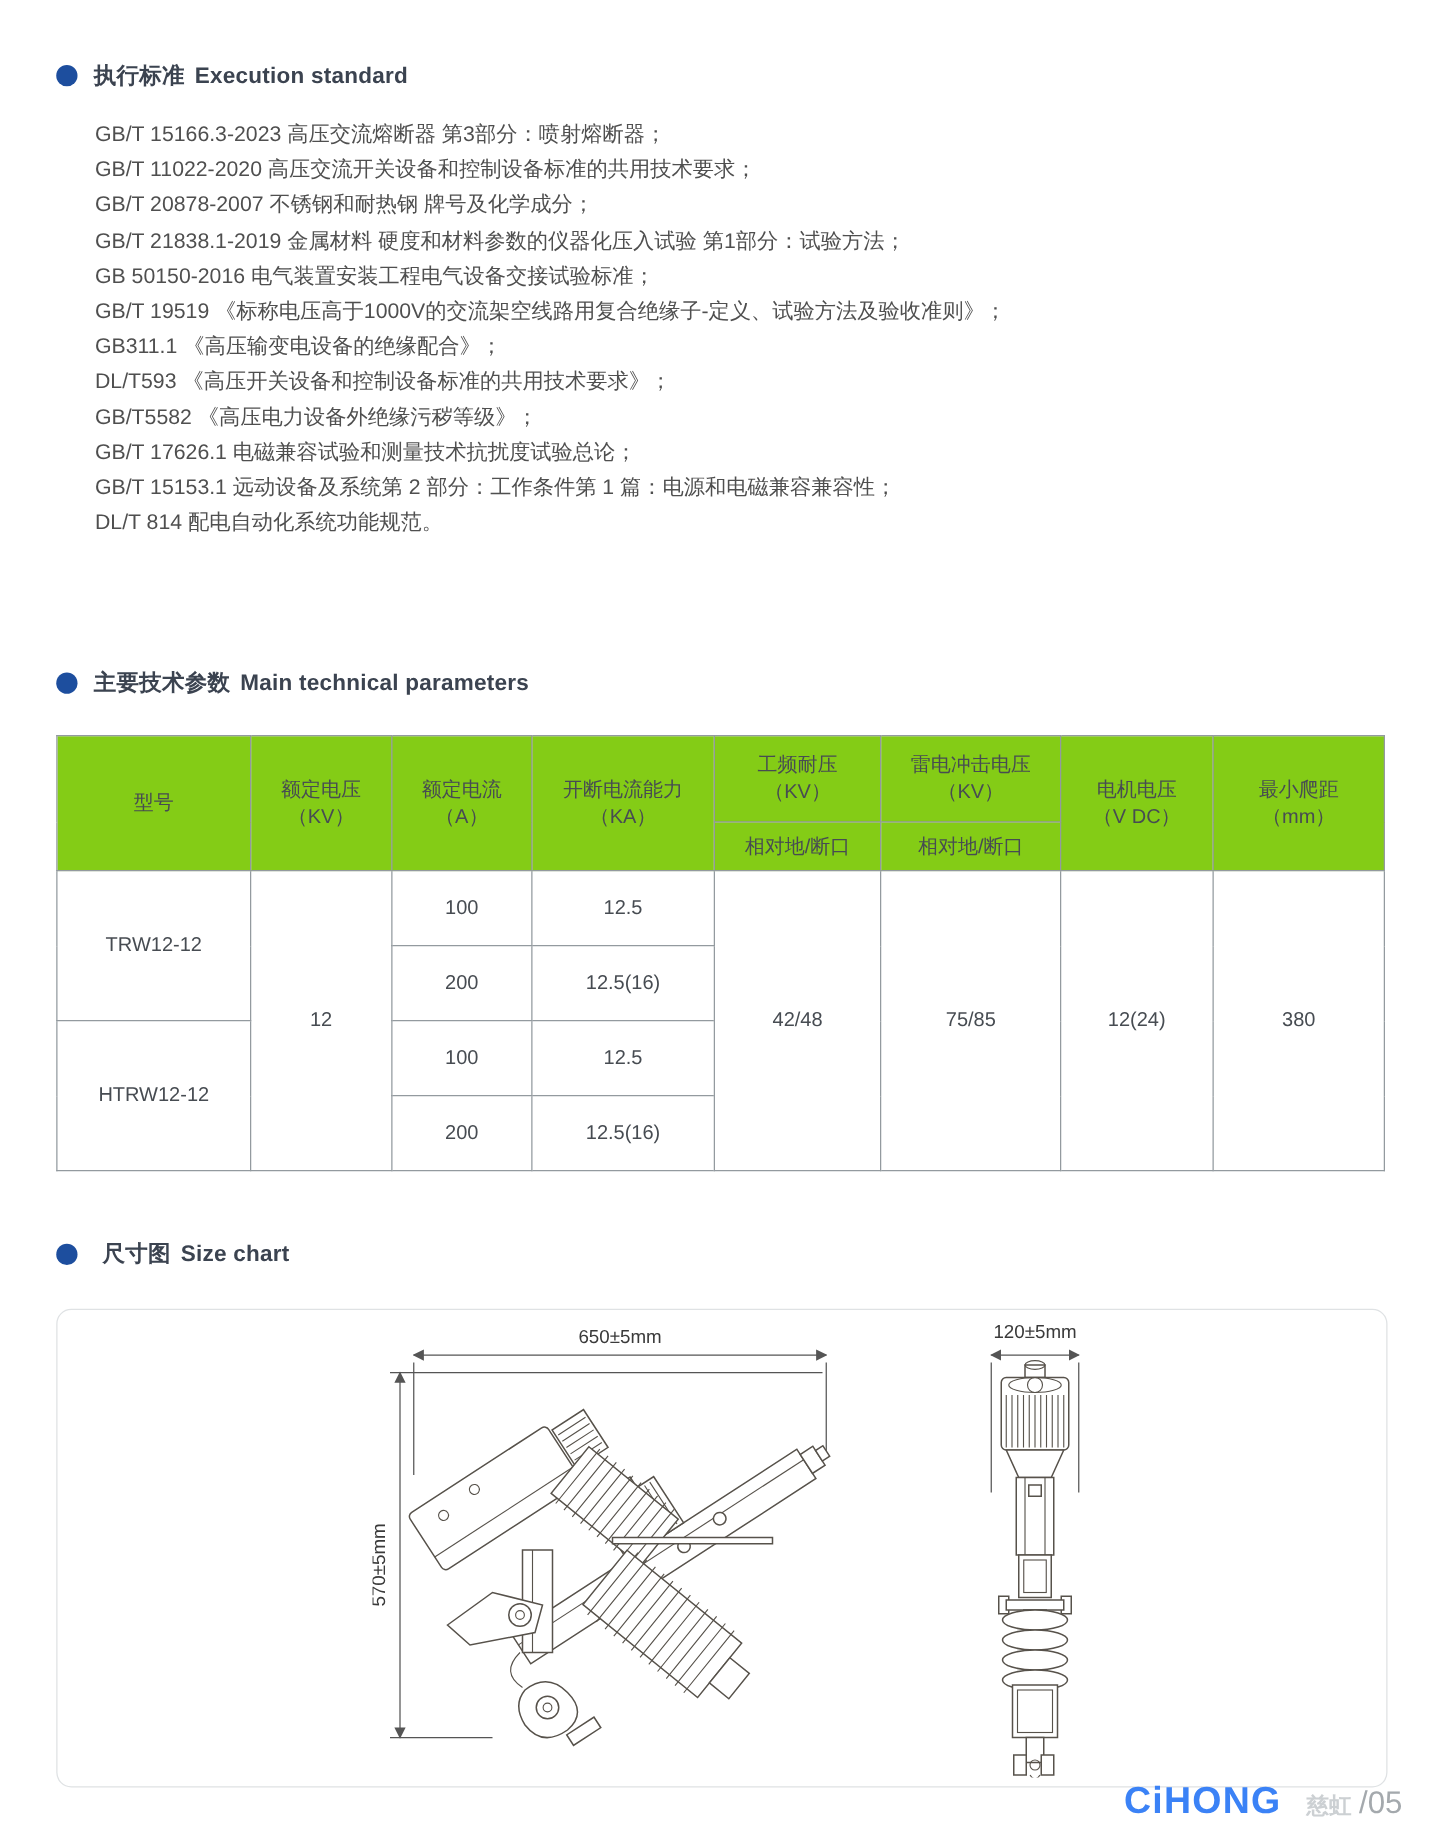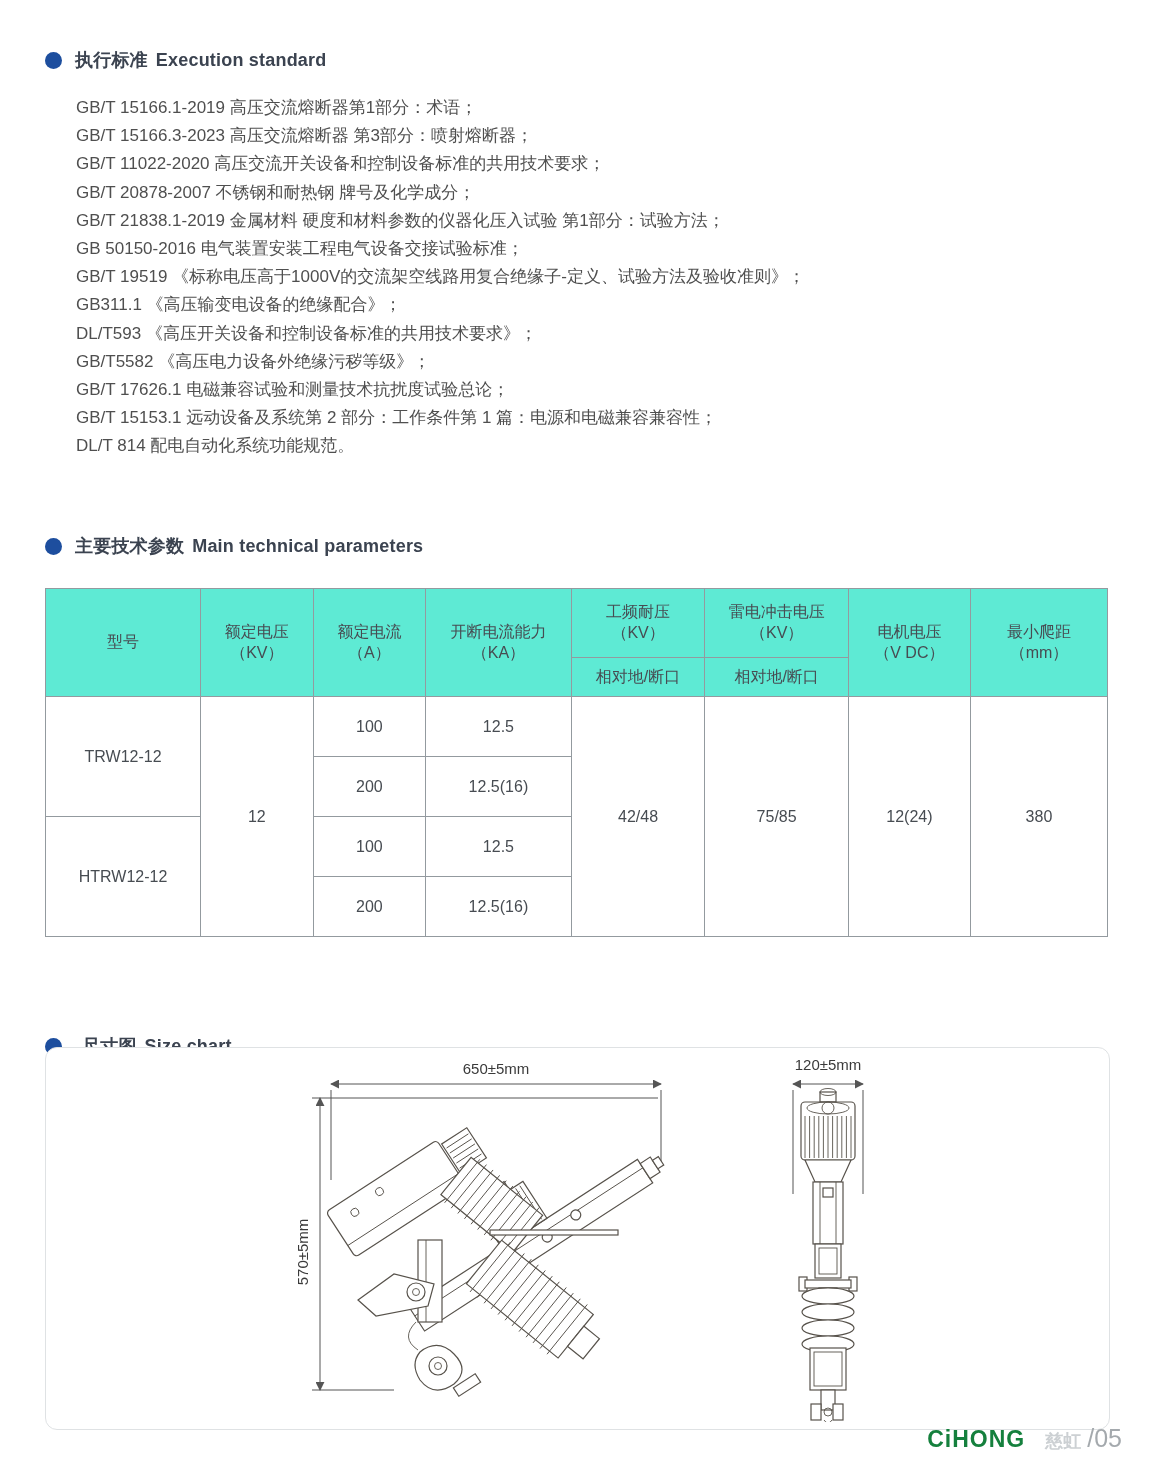--- a/index.html
+++ b/index.html
@@ -38,55 +38,54 @@
     border-collapse:collapse;table-layout:fixed;
     font-size:16px;color:#474c52;
   }
   .params-table th,.params-table td{
     border:1px solid #939a9f;
     text-align:center;vertical-align:middle;
     font-weight:normal;
     white-space:pre-line;
     padding:0;
   }
-  .params-table thead th{background:#5eead4;}
+  .params-table thead th{background:#84cc16;}
   .params-table tr.h1 th{height:68px;}
   .params-table tr.h2 th{height:38px;}
   .params-table tbody tr{height:60px;}
   .params-table tbody td{background:#ffffff;}
   
   .size-box{
     position:absolute;top:1047px;left:45px;width:1063px;height:381px;
     border:1px solid #dfe2e4;border-radius:12px;background:#fff;
   }
   .techdraw{position:absolute;}
   .techdraw .s{fill:#ffffff;stroke:#57524b;stroke-width:1.2;}
   .techdraw .l{fill:none;stroke:#57524b;stroke-width:0.9;}
   .techdraw .dim{fill:none;stroke:#555555;stroke-width:1;}
   .techdraw .dimtext{font-size:15px;fill:#3a3a3a;}
   
   .footer{
     position:absolute;top:1424px;right:31px;
     display:flex;align-items:baseline;
     white-space:nowrap;
   }
-  .brand-en{font-size:23px;font-weight:bold;color:#15803d;letter-spacing:1px;}
+  .brand-en{font-size:30px;font-weight:bold;color:#3b82f6;letter-spacing:1px;}
   .brand-cn{font-size:18px;font-weight:bold;color:#ccd0d3;margin-left:20px;text-align:center;}
   .page-no{font-size:25px;color:#a4a9ad;margin-left:6px;}
 </style>
 </head>
 <body>
 
 <div class="section-header" style="top:48px;">
   <span class="bullet"></span>
   <span class="section-title"><span>执行标准</span><span class="en">Execution standard</span></span>
 </div>
 
 <ul class="standards">
-  <li>GB/T 15166.1-2019 高压交流熔断器第1部分：术语；</li>
   <li>GB/T 15166.3-2023 高压交流熔断器 第3部分：喷射熔断器；</li>
   <li>GB/T 11022-2020 高压交流开关设备和控制设备标准的共用技术要求；</li>
   <li>GB/T 20878-2007 不锈钢和耐热钢 牌号及化学成分；</li>
   <li>GB/T 21838.1-2019 金属材料 硬度和材料参数的仪器化压入试验 第1部分：试验方法；</li>
   <li>GB 50150-2016 电气装置安装工程电气设备交接试验标准；</li>
   <li>GB/T 19519 《标称电压高于1000V的交流架空线路用复合绝缘子-定义、试验方法及验收准则》；</li>
   <li>GB311.1 《高压输变电设备的绝缘配合》；</li>
   <li>DL/T593 《高压开关设备和控制设备标准的共用技术要求》；</li>
   <li>GB/T5582 《高压电力设备外绝缘污秽等级》；</li>
   <li>GB/T 17626.1 电磁兼容试验和测量技术抗扰度试验总论；</li>
@@ -153,21 +152,21 @@
       <td>100</td>
       <td>12.5</td>
     </tr>
     <tr>
       <td>200</td>
       <td>12.5(16)</td>
     </tr>
   </tbody>
 </table>
 
-<div class="section-header" style="top:1034px;gap:20px;">
+<div class="section-header" style="top:991px;gap:20px;">
   <span class="bullet"></span>
   <span class="section-title"><span>尺寸图</span><span class="en">Size chart</span></span>
 </div>
 
 <div class="size-box">
 
   <svg class="techdraw" style="left:252px;top:6px;" width="390" height="368" viewBox="0 0 390 368">
     <defs>
       <marker id="arL" viewBox="0 0 10 10" refX="9" refY="5" markerWidth="9" markerHeight="9" orient="auto-start-reverse">
         <path d="M0,0 L10,5 L0,10 z" fill="#555"></path>

